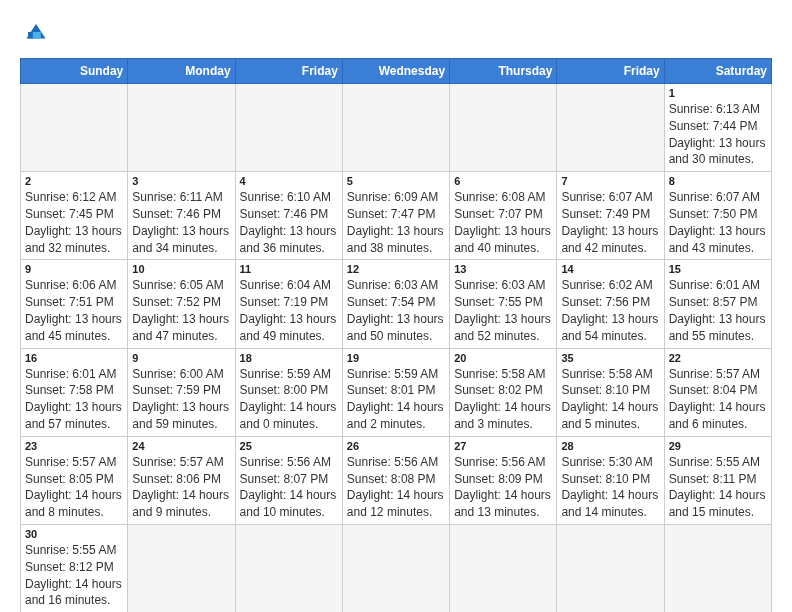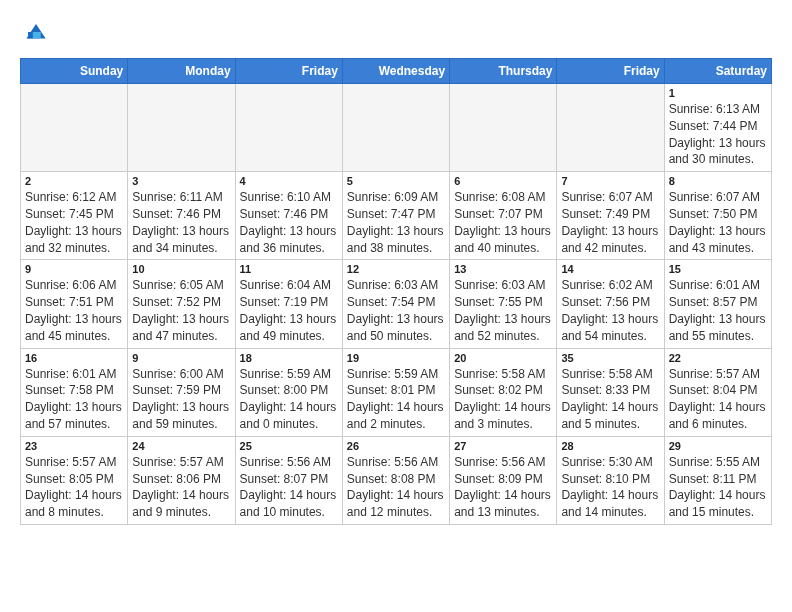--- a/index.html
+++ b/index.html
@@ -273,21 +273,21 @@
           <td>
             <span class="day-num">20</span>
             <div class="day-info">Sunrise: 5:58 AM
 Sunset: 8:02 PM
 Daylight: 14 hours
 and 3 minutes.</div>
           </td>
           <td>
             <span class="day-num">35</span>
             <div class="day-info">Sunrise: 5:58 AM
-Sunset: 8:33 PM
+Sunset: 8:10 PM
 Daylight: 14 hours
 and 5 minutes.</div>
           </td>
           <td>
             <span class="day-num">22</span>
             <div class="day-info">Sunrise: 5:57 AM
 Sunset: 8:04 PM
 Daylight: 14 hours
 and 6 minutes.</div>
           </td>
@@ -335,16 +335,31 @@
 Daylight: 14 hours
 and 14 minutes.</div>
           </td>
           <td>
             <span class="day-num">29</span>
             <div class="day-info">Sunrise: 5:55 AM
 Sunset: 8:11 PM
 Daylight: 14 hours
 and 15 minutes.</div>
           </td>
+        </tr>
+        <tr>
+          <td>
+            <span class="day-num">30</span>
+            <div class="day-info">Sunrise: 5:55 AM
+Sunset: 8:12 PM
+Daylight: 14 hours
+and 16 minutes.</div>
+          </td>
+          <td class="empty"></td>
+          <td class="empty"></td>
+          <td class="empty"></td>
+          <td class="empty"></td>
+          <td class="empty"></td>
+          <td class="empty"></td>
         </tr>
       </tbody>
   </table>
 </div>
 
 </body></html>

